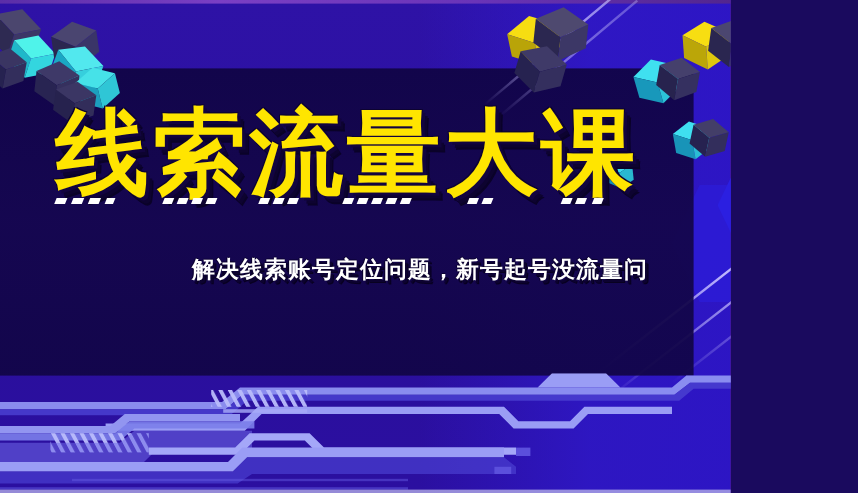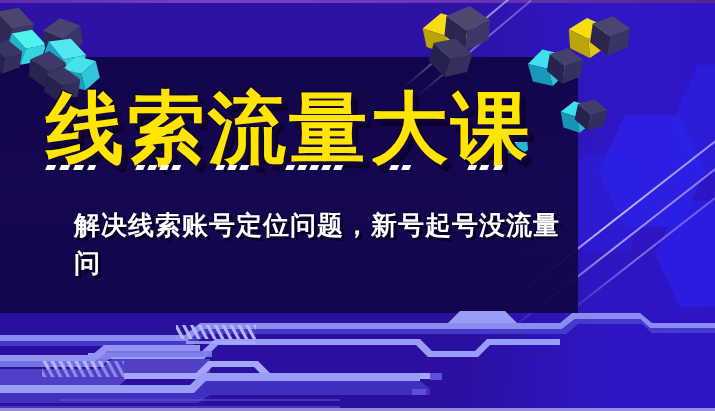--- a/index.html
+++ b/index.html
@@ -2,21 +2,21 @@
 <html><head>
 <meta charset="utf-8">
 <style>
   html,body{margin:0;padding:0;background:#1a0a5e;}
   body{
     font-family:"Liberation Sans","DejaVu Sans",sans-serif;
     -webkit-font-smoothing:antialiased;
   }
   #poster{
     position:relative;
-    width:715px;height:411px;
+    width:609px;height:411px;
     overflow:hidden;
     background:#b91c1c;
     box-sizing:border-box;
   }
 
   
   .bg-base{
     position:absolute;inset:0;
     background:
       linear-gradient(180deg,#2e12a6 0%,#2c11a2 38%,#2a0f9c 62%,#2b0fa0 100%);
@@ -90,34 +90,33 @@
     z-index:6;
   }
   .title-underline{
     position:absolute;left:0;top:163px;width:578px;height:9px;
     z-index:7;pointer-events:none;
   }
 
   
   .subtitle{
     position:absolute;left:40px;top:206px;width:500px;
-    text-align:left;
+    text-align:right;
     font-family:"DejaVu Sans","Liberation Sans",sans-serif;
     font-weight:bold;
-    font-size:26px;
+    font-size:19px;
     line-height:38px;
     letter-spacing:1px;
     color:#ffffff;
     text-shadow:
       2px 2px 0 #0c0230,
       3px 3px 0 #080120,
       -1px 0 0 #0c0230,
       0 -1px 0 #0c0230;
     z-index:6;
-    margin-left:34px;
   }
 </style>
 </head>
 <body>
 
 <div id="poster">
 
   <div class="bg-base"></div>
   <div class="bg-right-wash"></div>
 

